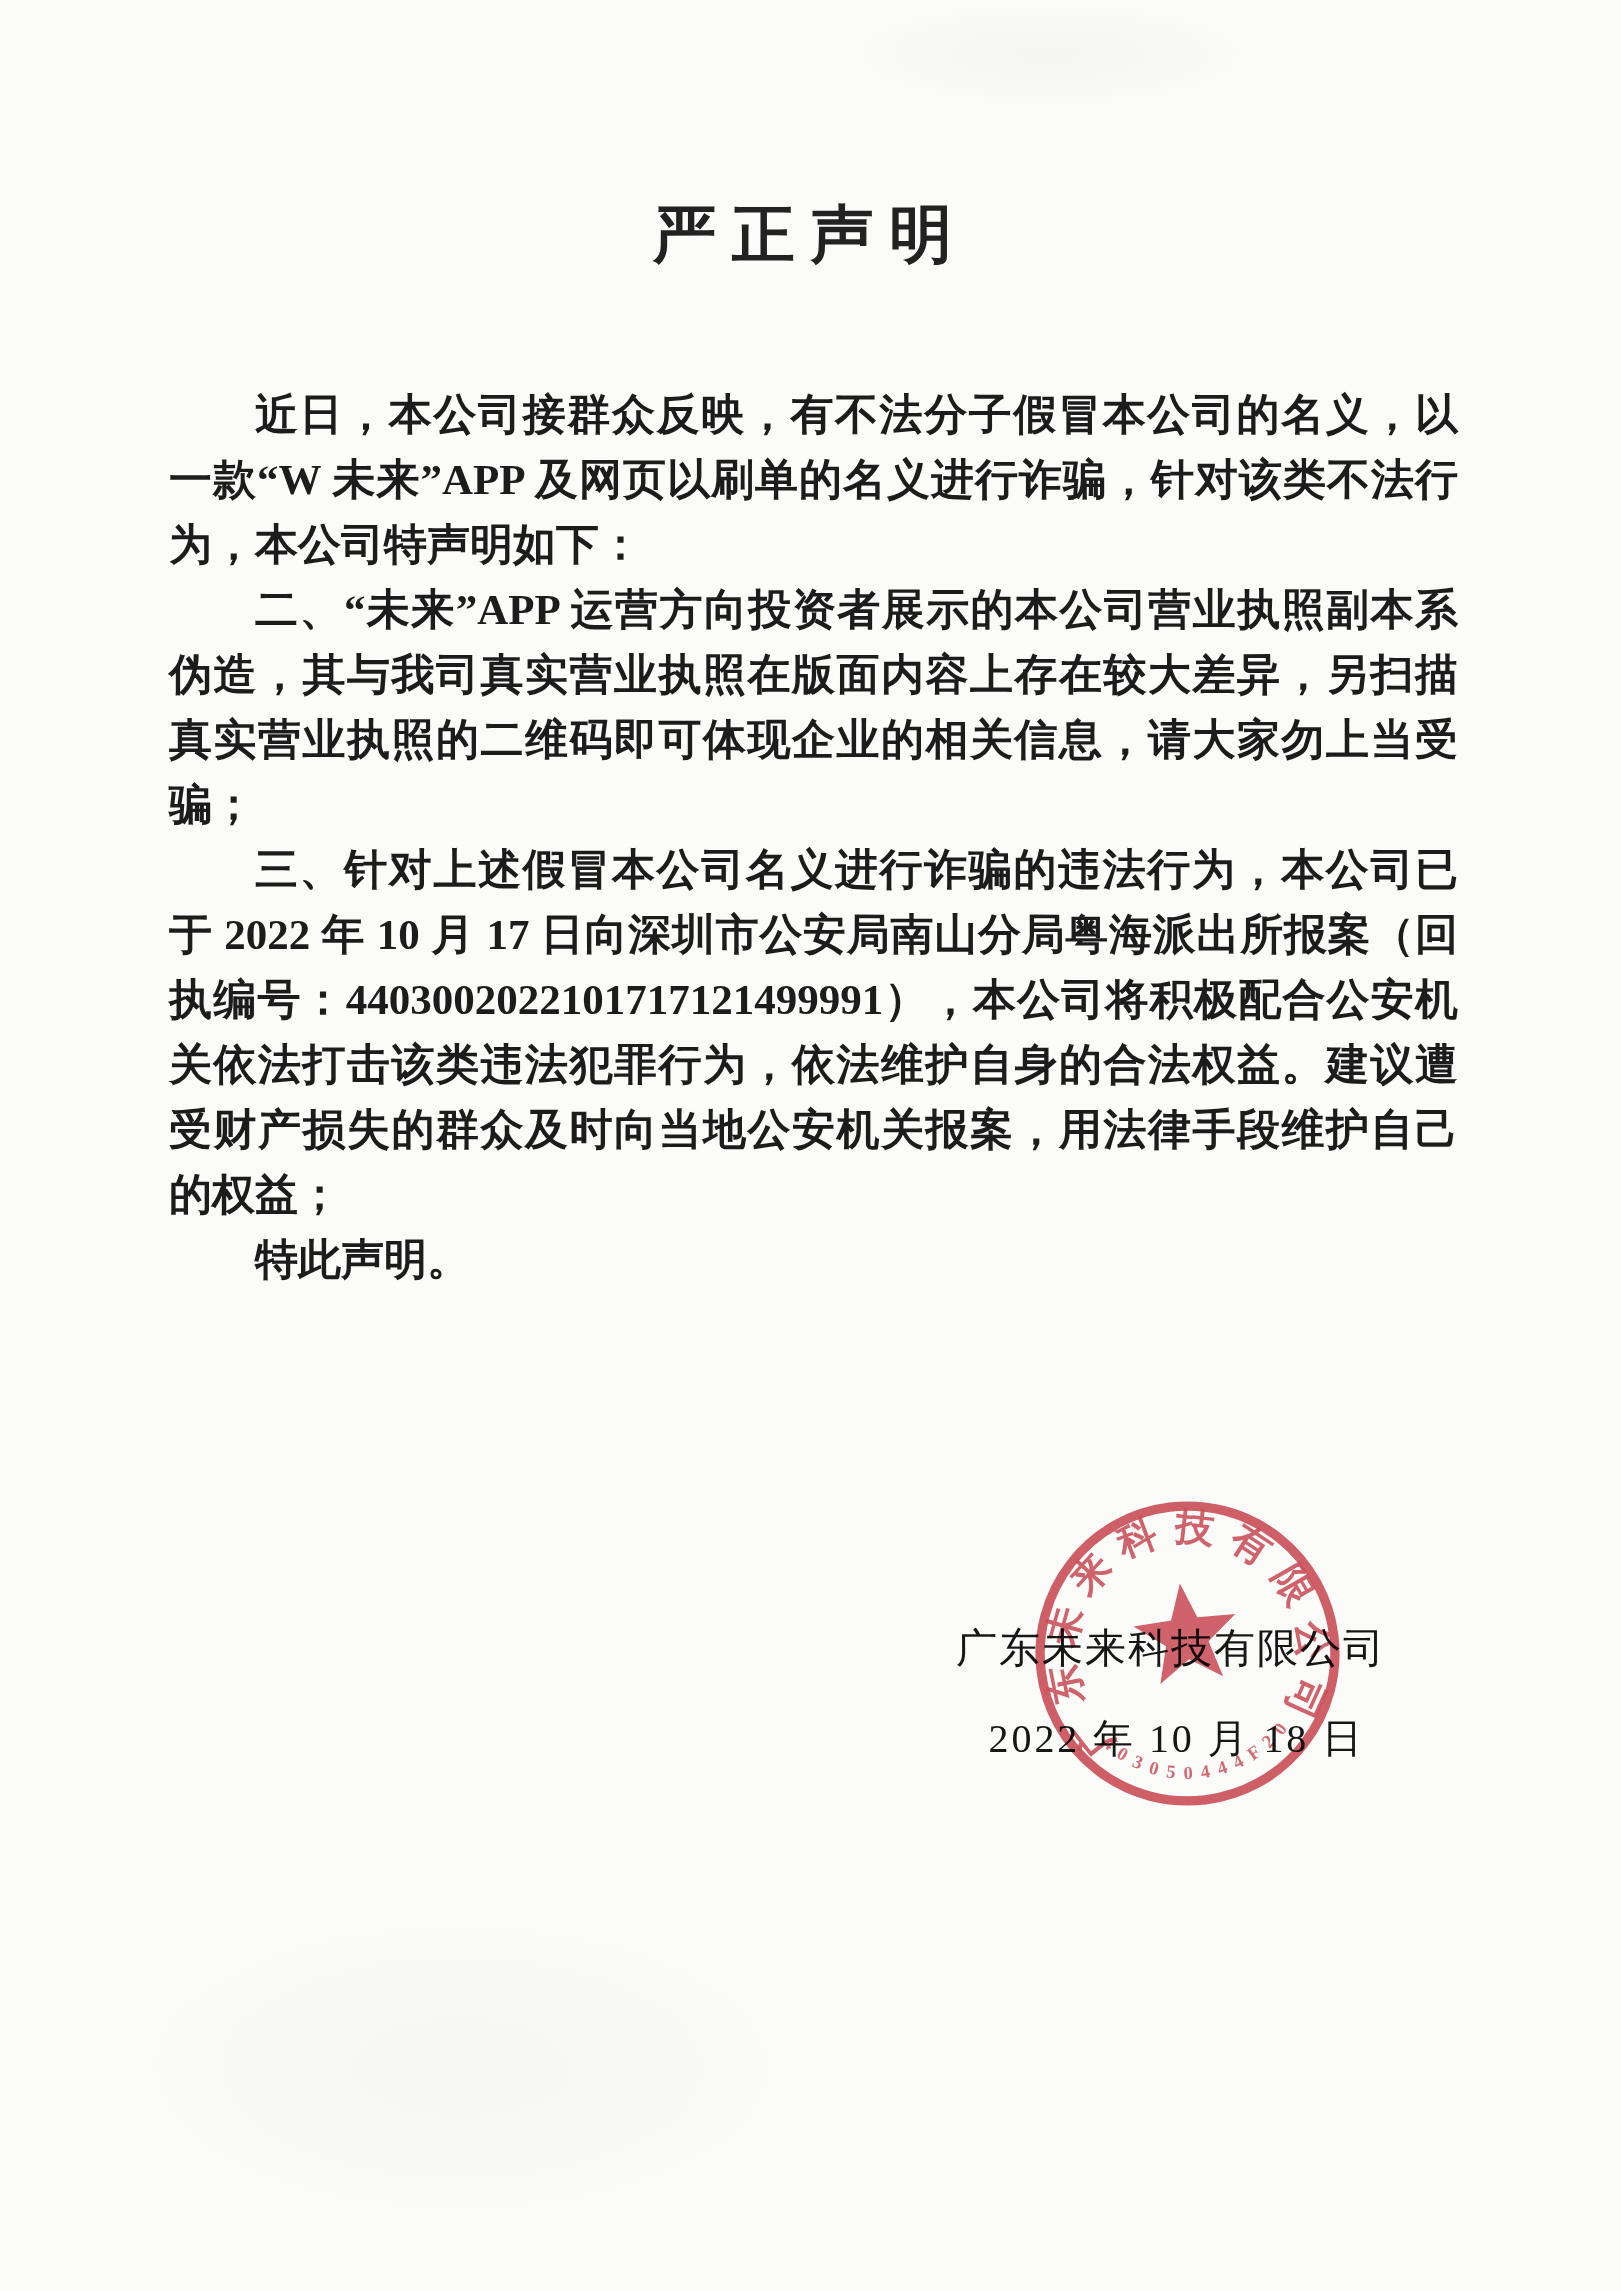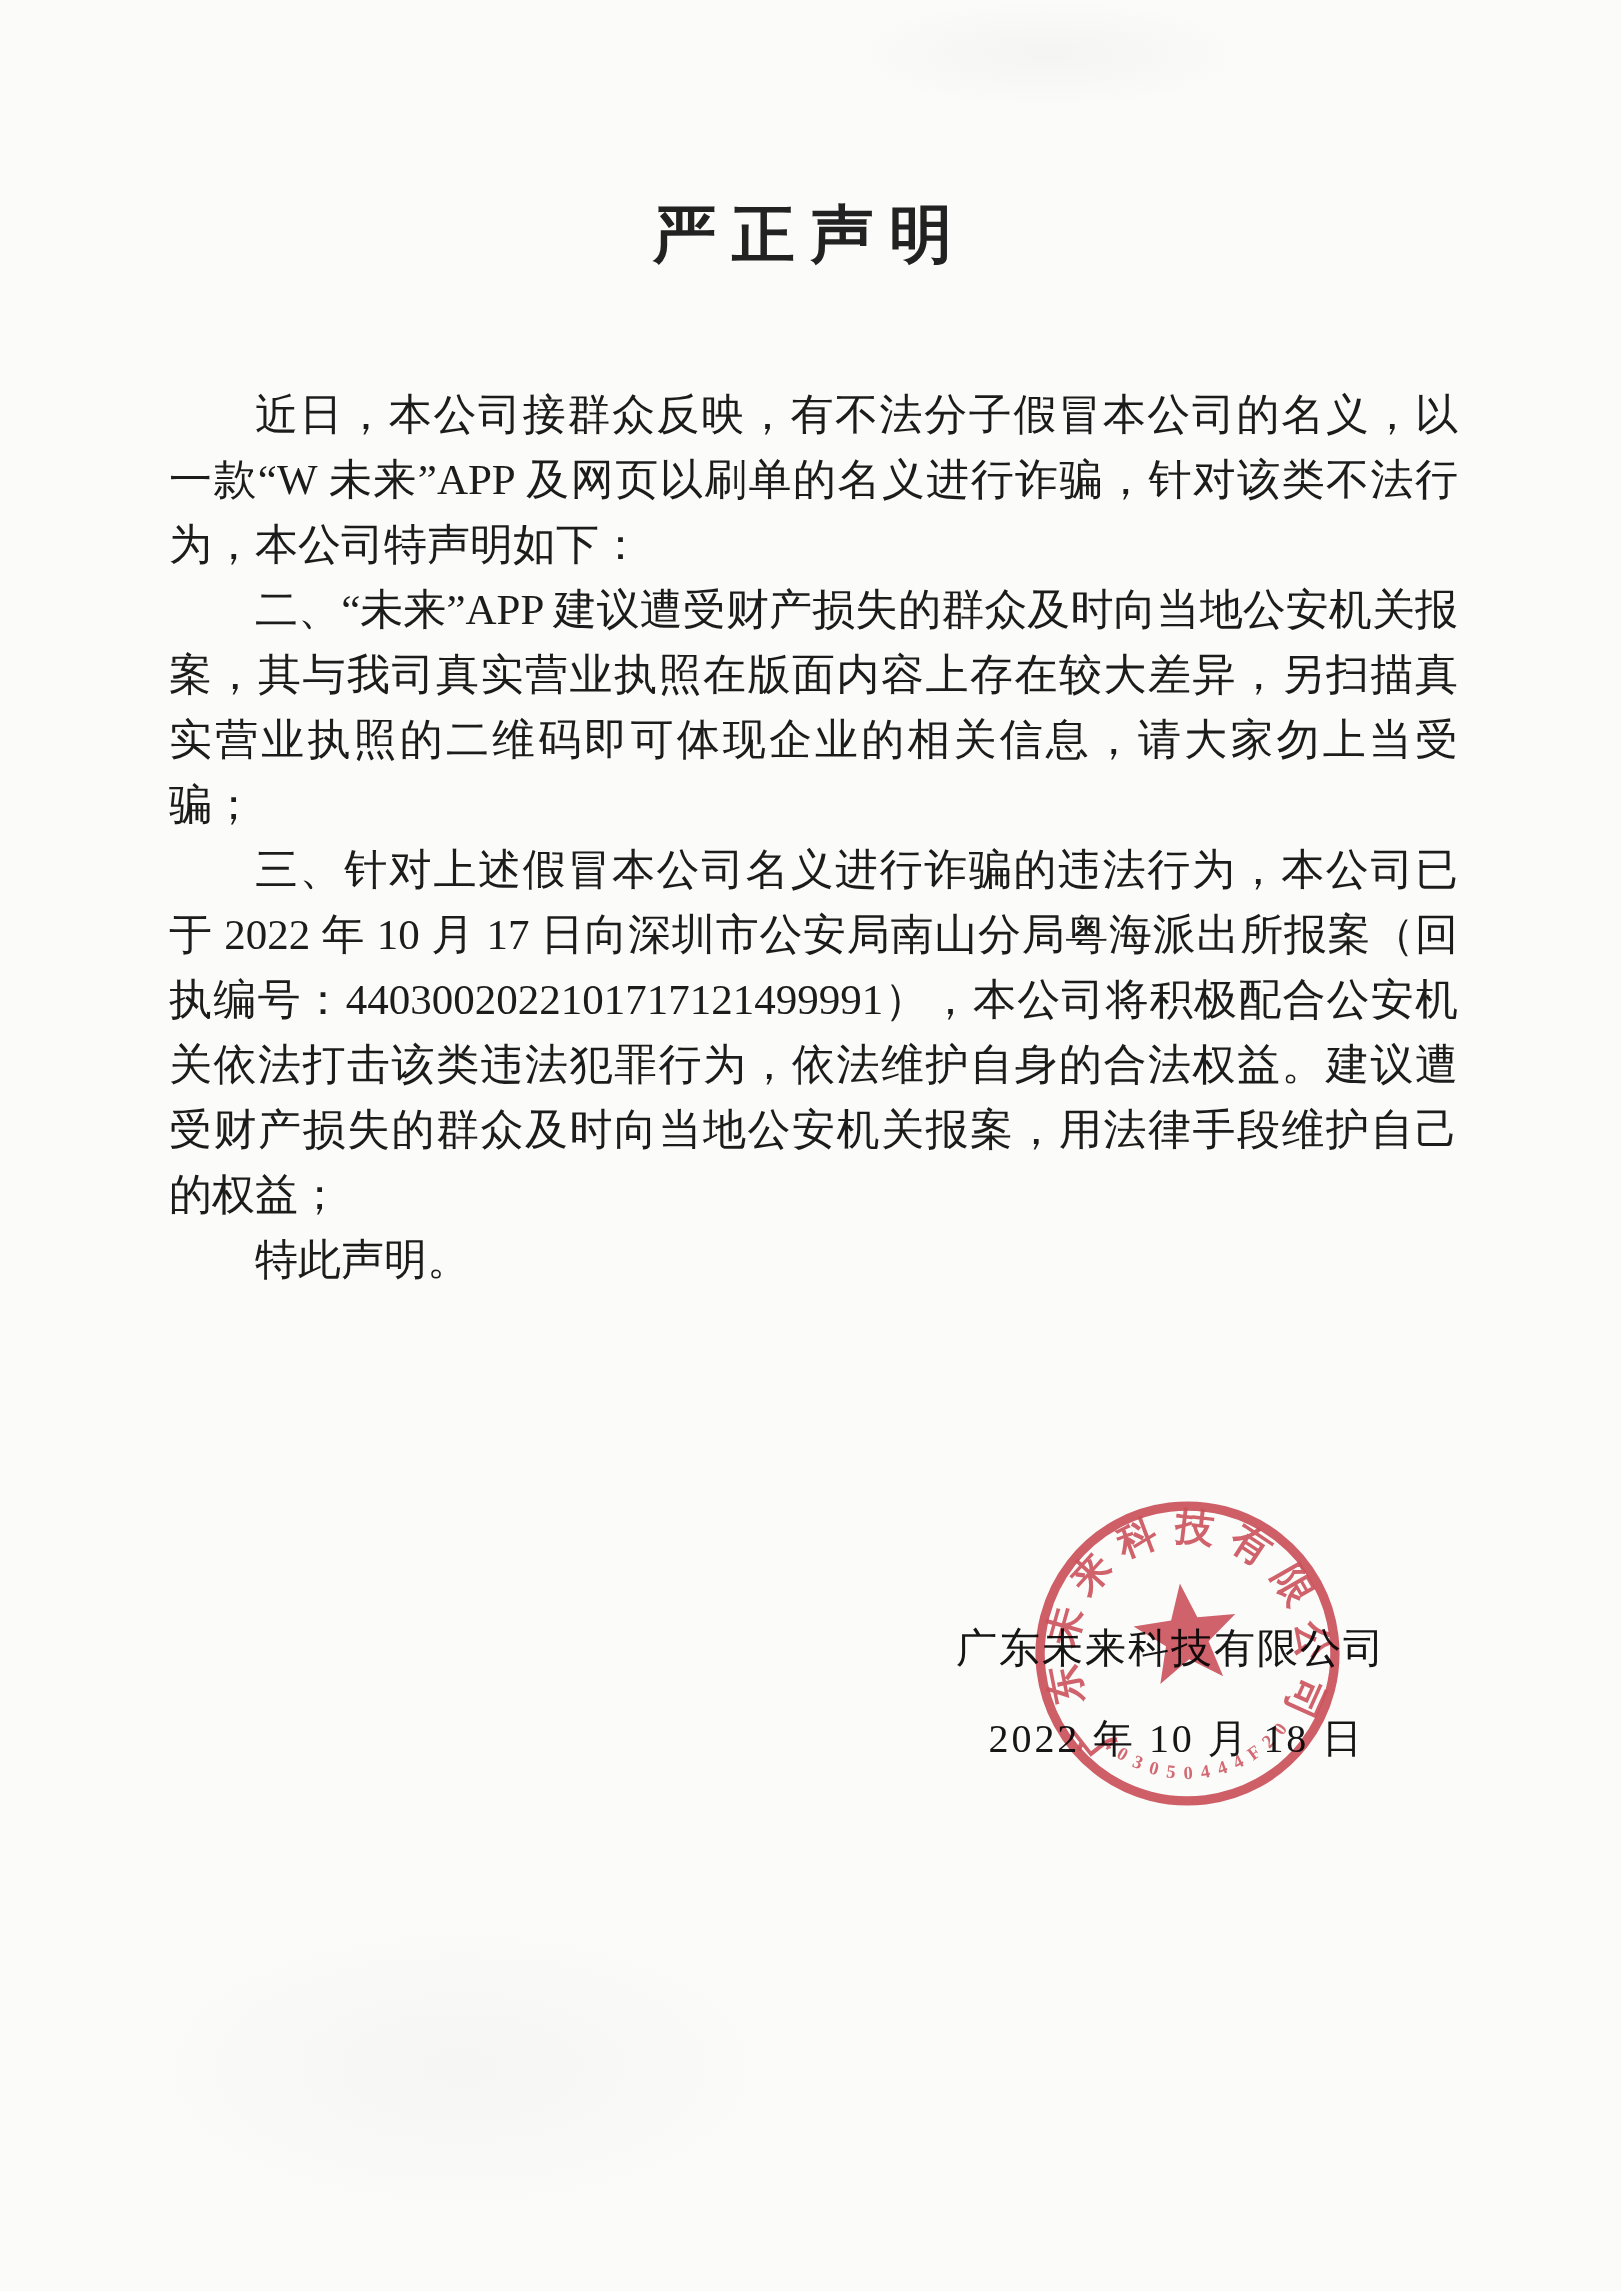--- a/index.html
+++ b/index.html
@@ -27,21 +27,21 @@
     letter-spacing:15.7px;
     color:#222;
   }
   .doc-body{
     margin:104px 163px 0 169px;
     font-size:43px;
     line-height:65px;
     text-align:justify;
     color:#1c1c1c;
   }
-  .doc-body p{margin:0;text-indent:2em;}
+  .doc-body p{margin:0;text-indent:2em;font-weight:bold;}
   .closing{margin-top:90px;}
 
   .sig-company{
     position:absolute;top:1621px;right:235px;
     font-size:41px;letter-spacing:2px;color:#161616;
   }
   .sig-date{
     position:absolute;top:1711px;right:256px;
     font-size:40px;letter-spacing:2.9px;color:#161616;
   }
@@ -59,21 +59,21 @@
 
 <div class="page">
 
   <div class="blotch blotch-a"></div>
   <div class="blotch blotch-b"></div>
 
   <div class="doc-title">严正声明</div>
 
   <div class="doc-body">
     <p>近日，本公司接群众反映，有不法分子假冒本公司的名义，以一款“W 未来”APP 及网页以刷单的名义进行诈骗，针对该类不法行为，本公司特声明如下：</p>
-    <p>二、“未来”APP 建议遭受财产损失的群众及时向当地公安机关报案，其与我司真实营业执照在版面内容上存在较大差异，另扫描真实营业执照的二维码即可体现企业的相关信息，请大家勿上当受骗；</p>
+    <p>二、“未来”APP 运营方向投资者展示的本公司营业执照副本系伪造，其与我司真实营业执照在版面内容上存在较大差异，另扫描真实营业执照的二维码即可体现企业的相关信息，请大家勿上当受骗；</p>
     <p>三、针对上述假冒本公司名义进行诈骗的违法行为，本公司已于 2022 年 10 月 17 日向深圳市公安局南山分局粤海派出所报案（回执编号：4403002022101717121499991），本公司将积极配合公安机关依法打击该类违法犯罪行为，依法维护自身的合法权益。建议遭受财产损失的群众及时向当地公安机关报案，用法律手段维护自己的权益；</p>
     <p class="closing">特此声明。</p>
   </div>
 
   <div class="sig-company">广东未来科技有限公司</div>
   <div class="sig-date">2022 年 10 月 18 日</div>
 
   <svg class="seal" viewBox="0 0 340 340" xmlns="http://www.w3.org/2000/svg">
     <defs>
       <path id="sealTopArc" d="M 81.9 243.9 A 115 115 0 1 1 258.1 243.9" fill="none"></path>

